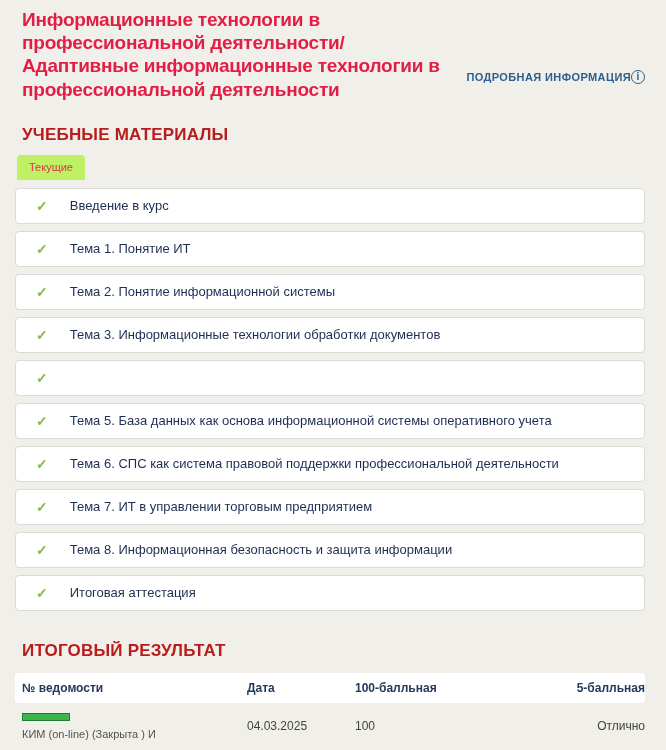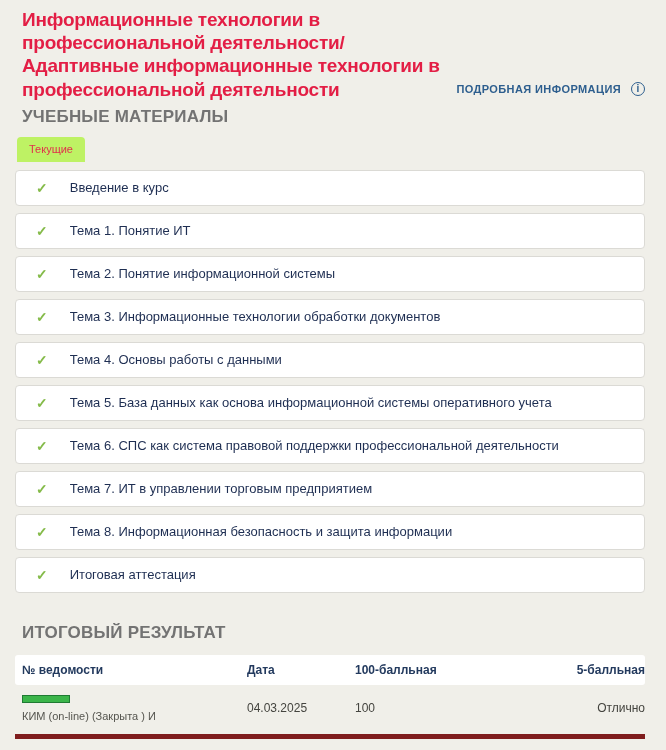--- a/index.html
+++ b/index.html
@@ -22,49 +22,49 @@
     color: #e31e45;
     font-size: 19px;
     font-weight: bold;
     line-height: 1.22;
     max-width: 440px;
     letter-spacing: -0.2px;
   }
   .details-link {
     display: flex;
     align-items: center;
-    gap: 10px;
+    gap: 0;
     color: #2d5e8e;
     font-size: 11px;
     font-weight: bold;
     letter-spacing: 0.4px;
     white-space: nowrap;
-    margin-bottom: 5px;
+    margin-bottom: 17px;
     cursor: pointer;
     text-decoration: none;
   }
   .info-icon {
     width: 14px; height: 14px;
     border: 1.5px solid #2d5e8e;
     border-radius: 50%;
     display: inline-flex;
     align-items: center;
     justify-content: center;
     font-size: 10px;
     font-weight: bold;
     line-height: 1;
   }
 
   
   .section-heading {
-    color: #737373;
+    color: #b91c1c;
     font-size: 17px;
     font-weight: bold;
     letter-spacing: 0.2px;
-    margin: 6px 0 0 7px;
+    margin: 24px 0 0 7px;
   }
 
   
   .tab {
     display: inline-block;
     background: #bef264;
     color: #e0314b;
     font-size: 11px;
     padding: 6px 12px 7px 12px;
     border-radius: 4px 4px 0 0;
@@ -163,21 +163,20 @@
     <div class="material-card">
       <span class="check">✓</span>
       <span class="item-label">Тема 2. Понятие информационной системы</span>
     </div>
     <div class="material-card">
       <span class="check">✓</span>
       <span class="item-label">Тема 3. Информационные технологии обработки документов</span>
     </div>
     <div class="material-card">
       <span class="check">✓</span>
-      <span class="item-label">Тема 4. Основы работы с данными</span>
     </div>
     <div class="material-card">
       <span class="check">✓</span>
       <span class="item-label">Тема 5. База данных как основа информационной системы оперативного учета</span>
     </div>
     <div class="material-card">
       <span class="check">✓</span>
       <span class="item-label">Тема 6. СПС как система правовой поддержки профессиональной деятельности</span>
     </div>
     <div class="material-card">

